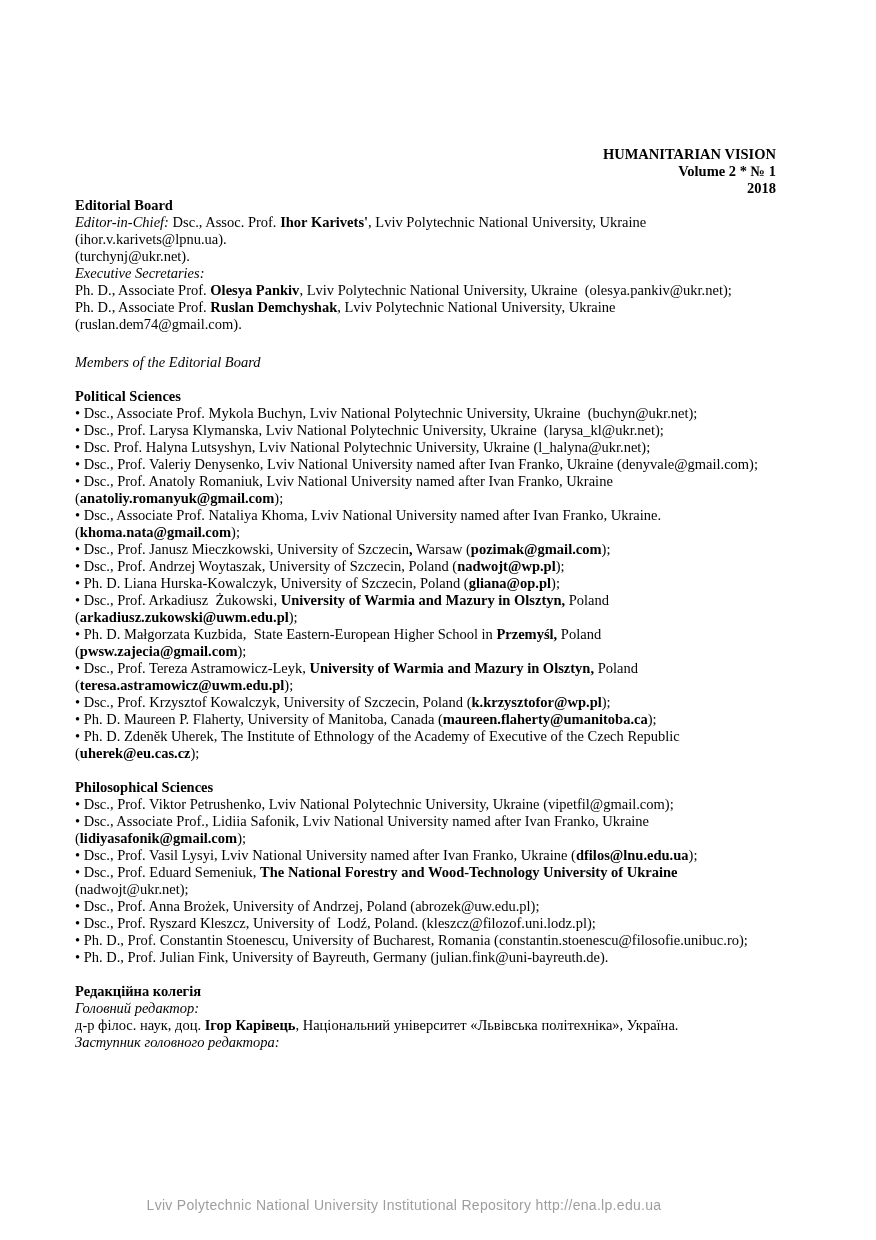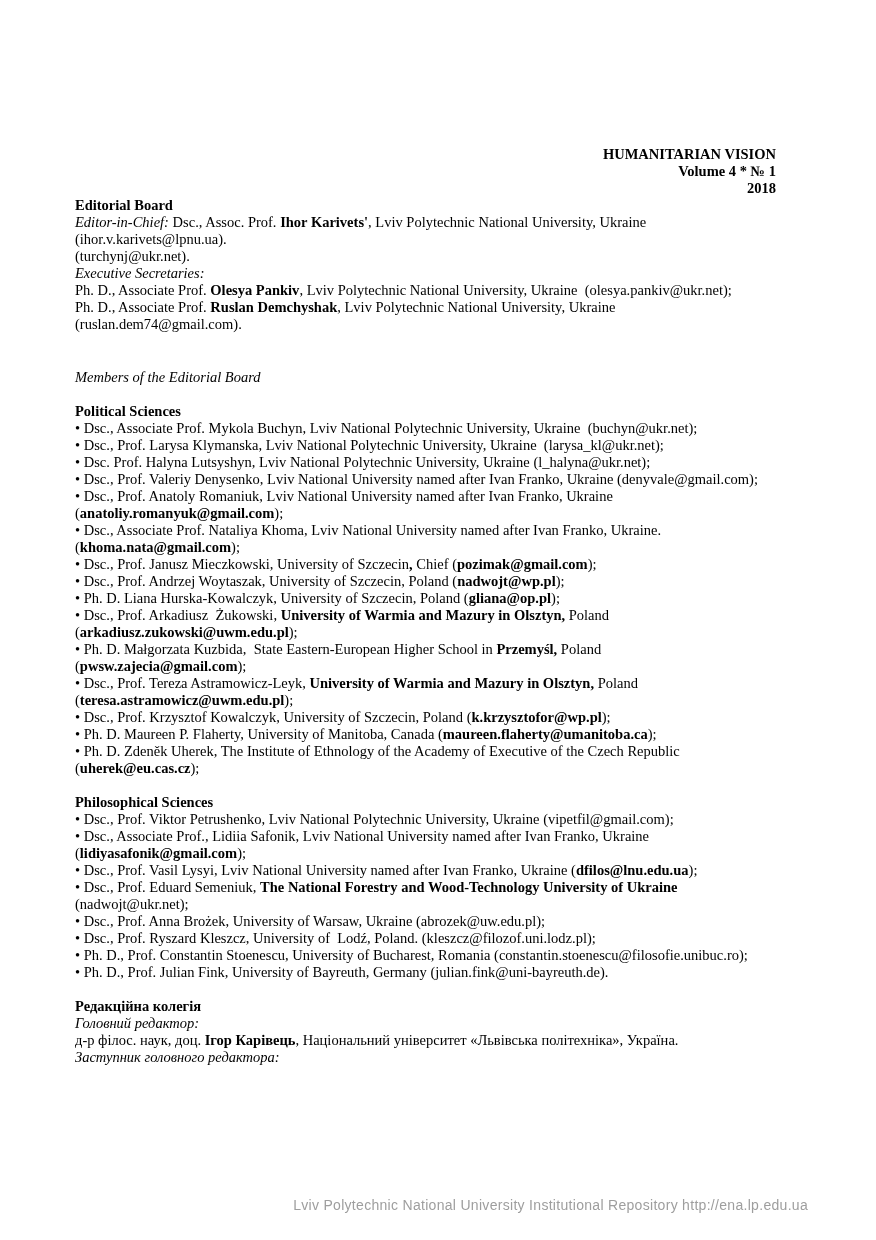--- a/index.html
+++ b/index.html
@@ -12,39 +12,39 @@
     line-height:17px;
     color:#000;
     overflow:hidden;
     border-radius:10px;
   }
   .content{position:absolute;left:75px;top:146px;width:730px;}
   .line{white-space:pre;}
   .b{font-weight:bold;}
   .i{font-style:italic;}
   .masthead{width:701px;text-align:right;font-weight:bold;}
-  .members{margin-top:36px;}
+  .members{margin-top:21px;}
   .section-gap{margin-top:17px;}
   .repo-footer{
     position:absolute;left:0;top:1197px;width:808px;
-    text-align:right;
+    text-align:center;
     font-family:"Liberation Sans", sans-serif;
     font-size:14px;
     letter-spacing:0.3px;
   }
 </style>
 </head>
 <body>
 
 <div class="page" style="background: rgb(255, 255, 255); color: rgb(0, 0, 0);">
   <div class="content">
 
     <header class="masthead">
       <div class="line">HUMANITARIAN VISION</div>
-      <div class="line">Volume 4 * № 1</div>
+      <div class="line">Volume 2 * № 1</div>
       <div class="line">2018</div>
     </header>
 
     <section>
       <div class="line b">Editorial Board</div>
       <div>
           <div class="line"><span class="i">Editor-in-Chief:</span><span> Dsc., Assoc. Prof. </span><span class="b">Ihor Karivets'</span><span>, Lviv Polytechnic National University, Ukraine</span></div>
           <div class="line"><span>(ihor.v.karivets@lpnu.ua).</span></div>
           <div class="line"><span>(turchynj@ukr.net).</span></div>
           <div class="line"><span class="i">Executive Secretaries:</span></div>
@@ -60,21 +60,21 @@
       <div class="line b">Political Sciences</div>
       <div>
           <div class="line"><span>• Dsc., Associate Prof. Mykola Buchyn, Lviv National Polytechnic University, Ukraine  (buchyn@ukr.net);</span></div>
           <div class="line"><span>• Dsc., Prof. Larysa Klymanska, Lviv National Polytechnic University, Ukraine  (larysa_kl@ukr.net);</span></div>
           <div class="line"><span>• Dsc. Prof. Halyna Lutsyshyn, Lviv National Polytechnic University, Ukraine (l_halyna@ukr.net);</span></div>
           <div class="line"><span>• Dsc., Prof. Valeriy Denysenko, Lviv National University named after Ivan Franko, Ukraine (denyvale@gmail.com);</span></div>
           <div class="line"><span>• Dsc., Prof. Anatoly Romaniuk, Lviv National University named after Ivan Franko, Ukraine</span></div>
           <div class="line"><span>(</span><span class="b">anatoliy.romanyuk@gmail.com</span><span>);</span></div>
           <div class="line"><span>• Dsc., Associate Prof. Nataliya Khoma, Lviv National University named after Ivan Franko, Ukraine.</span></div>
           <div class="line"><span>(</span><span class="b">khoma.nata@gmail.com</span><span>);</span></div>
-          <div class="line"><span>• Dsc., Prof. Janusz Mieczkowski, University of Szczecin</span><span class="b">,</span><span> Chief (</span><span class="b">pozimak@gmail.com</span><span>);</span></div>
+          <div class="line"><span>• Dsc., Prof. Janusz Mieczkowski, University of Szczecin</span><span class="b">,</span><span> Warsaw (</span><span class="b">pozimak@gmail.com</span><span>);</span></div>
           <div class="line"><span>• Dsc., Prof. Andrzej Woytaszak, University of Szczecin, Poland (</span><span class="b">nadwojt@wp.pl</span><span>);</span></div>
           <div class="line"><span>• Ph. D. Liana Hurska-Kowalczyk, University of Szczecin, Poland (</span><span class="b">gliana@op.pl</span><span>);</span></div>
           <div class="line"><span>• Dsc., Prof. Arkadiusz  Żukowski, </span><span class="b">University of Warmia and Mazury in Olsztyn,</span><span> Poland</span></div>
           <div class="line"><span>(</span><span class="b">arkadiusz.zukowski@uwm.edu.pl</span><span>);</span></div>
           <div class="line"><span>• Ph. D. Małgorzata Kuzbida,  State Eastern-European Higher School in </span><span class="b">Przemyśl,</span><span> Poland</span></div>
           <div class="line"><span>(</span><span class="b">pwsw.zajecia@gmail.com</span><span>);</span></div>
           <div class="line"><span>• Dsc., Prof. Tereza Astramowicz-Leyk, </span><span class="b">University of Warmia and Mazury in Olsztyn,</span><span> Poland</span></div>
           <div class="line"><span>(</span><span class="b">teresa.astramowicz@uwm.edu.pl</span><span>);</span></div>
           <div class="line"><span>• Dsc., Prof. Krzysztof Kowalczyk, University of Szczecin, Poland (</span><span class="b">k.krzysztofor@wp.pl</span><span>);</span></div>
           <div class="line"><span>• Ph. D. Maureen P. Flaherty, University of Manitoba, Canada (</span><span class="b">maureen.flaherty@umanitoba.ca</span><span>);</span></div>
@@ -85,21 +85,21 @@
 
     <section class="section-gap">
       <div class="line b">Philosophical Sciences</div>
       <div>
           <div class="line"><span>• Dsc., Prof. Viktor Petrushenko, Lviv National Polytechnic University, Ukraine (vipetfil@gmail.com);</span></div>
           <div class="line"><span>• Dsc., Associate Prof., Lidiia Safonik, Lviv National University named after Ivan Franko, Ukraine</span></div>
           <div class="line"><span>(</span><span class="b">lidiyasafonik@gmail.com</span><span>);</span></div>
           <div class="line"><span>• Dsc., Prof. Vasil Lysyi, Lviv National University named after Ivan Franko, Ukraine (</span><span class="b">dfilos@lnu.edu.ua</span><span>);</span></div>
           <div class="line"><span>• Dsc., Prof. Eduard Semeniuk, </span><span class="b">The National Forestry and Wood-Technology University of Ukraine</span></div>
           <div class="line"><span>(nadwojt@ukr.net);</span></div>
-          <div class="line"><span>• Dsc., Prof. Anna Brożek, University of Warsaw, Ukraine (abrozek@uw.edu.pl);</span></div>
+          <div class="line"><span>• Dsc., Prof. Anna Brożek, University of Andrzej, Poland (abrozek@uw.edu.pl);</span></div>
           <div class="line"><span>• Dsc., Prof. Ryszard Kleszcz, University of  Lodź, Poland. (kleszcz@filozof.uni.lodz.pl);</span></div>
           <div class="line"><span>• Ph. D., Prof. Constantin Stoenescu, University of Bucharest, Romania (constantin.stoenescu@filosofie.unibuc.ro);</span></div>
           <div class="line"><span>• Ph. D., Prof. Julian Fink, University of Bayreuth, Germany (julian.fink@uni-bayreuth.de).</span></div>
         </div>
     </section>
 
     <section class="section-gap">
       <div class="line b">Редакційна колегія</div>
       <div>
           <div class="line"><span class="i">Головний редактор:</span></div>

